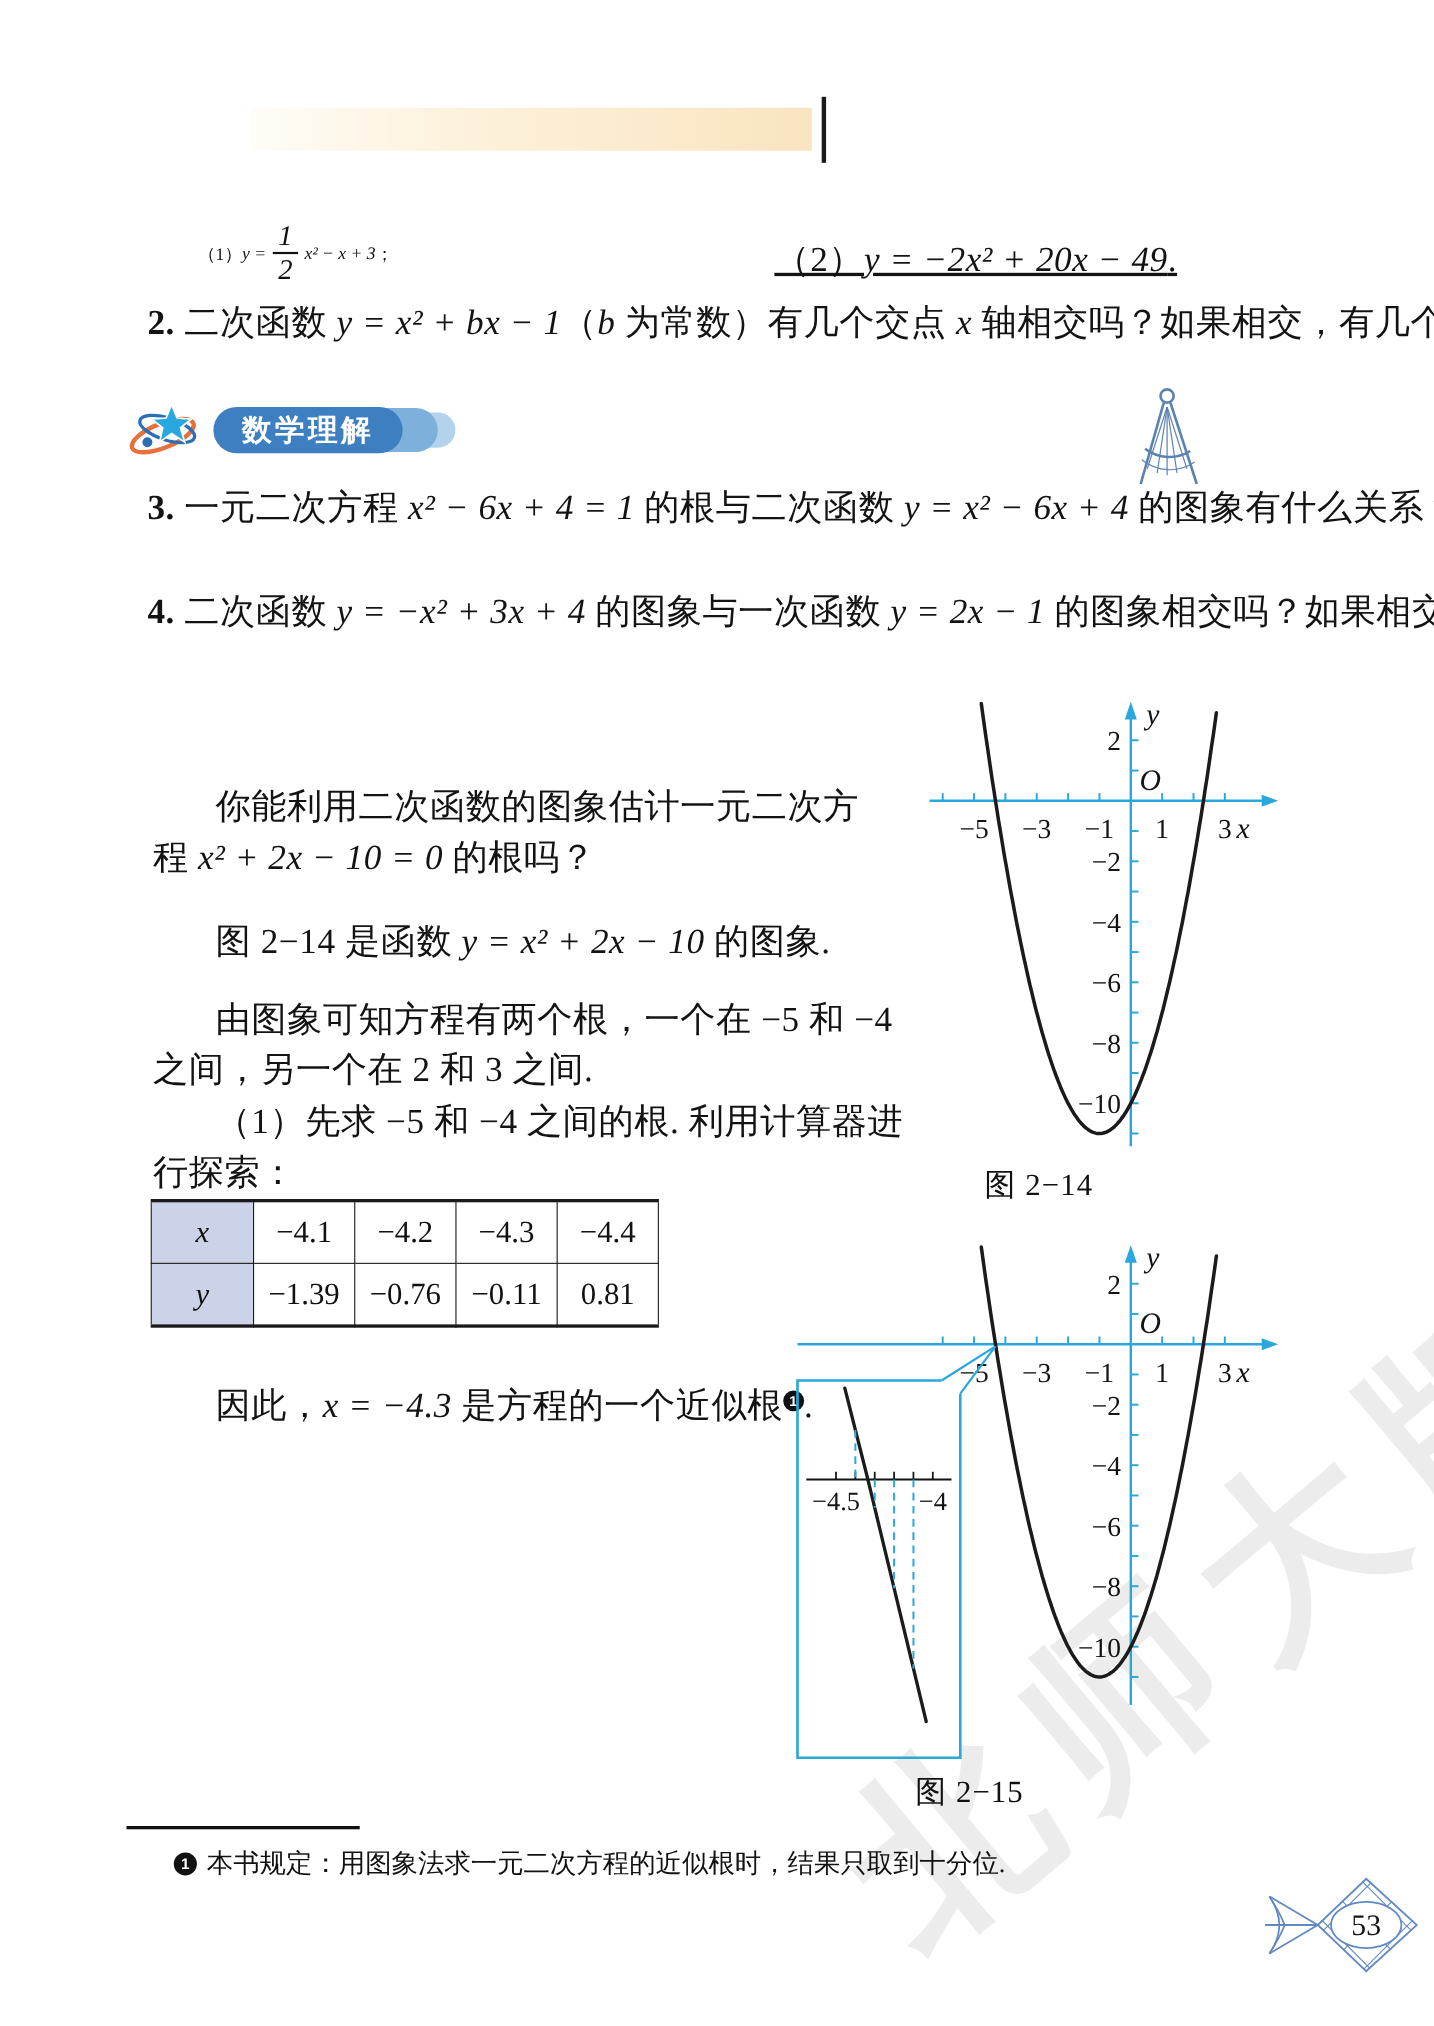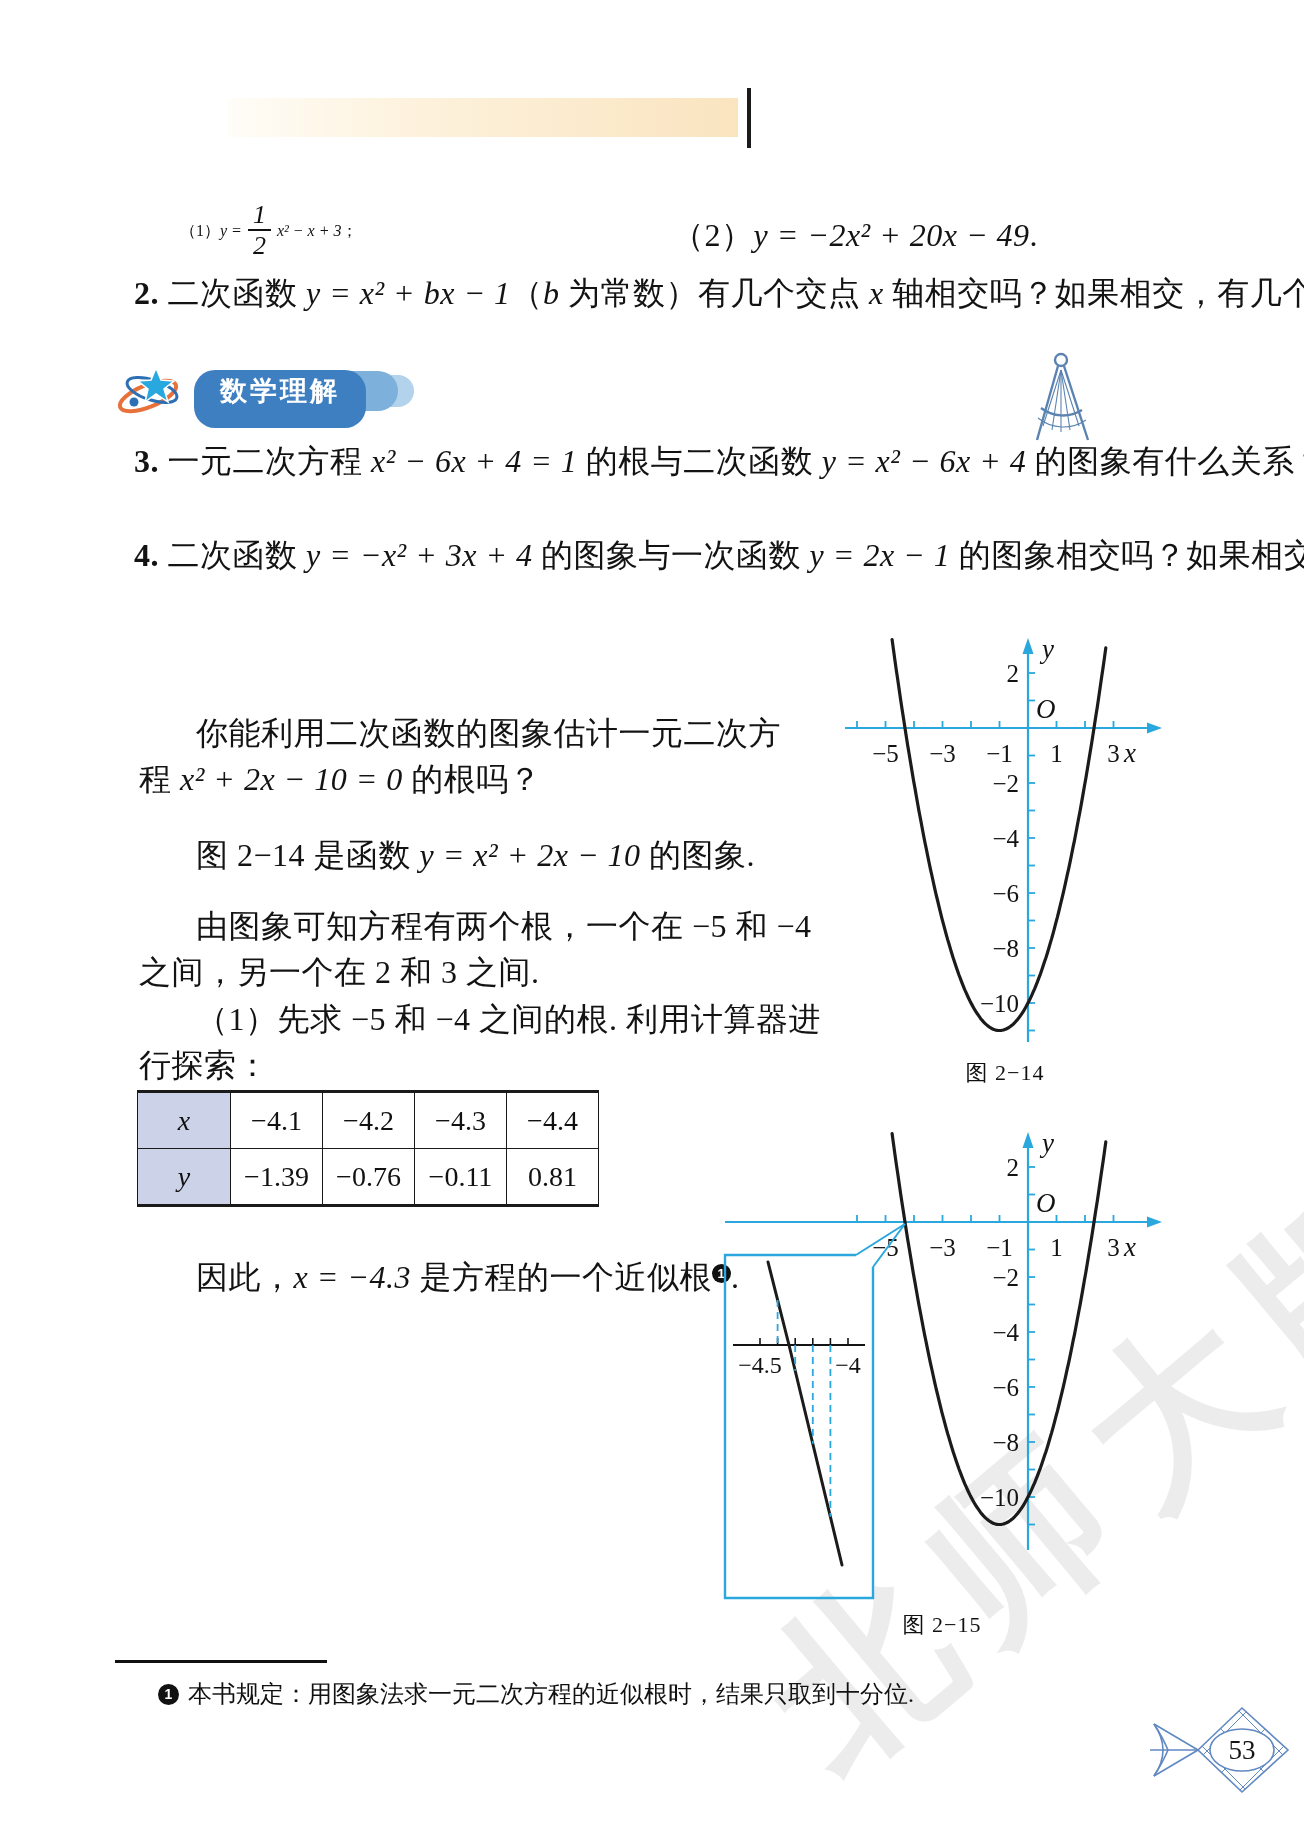--- a/index.html
+++ b/index.html
@@ -19,39 +19,39 @@
   
   .frac{display:inline-block;text-align:center;vertical-align:-18px;margin:0 6px;font-style:italic;}
   .frac .fnum{display:block;font-size:26px;line-height:28px;padding:0 5px;border-bottom:2.2px solid #111;}
   .frac .fden{display:block;font-size:26px;line-height:30px;}
   .eqrow{position:absolute;display:flex;align-items:center;height:78px;}
   
   .badge{position:absolute;left:112px;top:360px;height:62px;display:flex;align-items:center;}
   .pill-wrap{position:relative;height:42px;margin-left:6px;}
   .pill-tab2{position:absolute;left:148px;top:5px;width:72px;height:32px;border-radius:16px;background:#b3d2ec;}
   .pill-tab1{position:absolute;left:132px;top:1px;width:72px;height:40px;border-radius:20px;background:#7db0da;}
-  .pill{position:absolute;left:0;top:0;height:58px;padding:0 26px;border-radius:21px;background:#3d7fc1;
+  .pill{position:absolute;left:0;top:0;height:42px;padding:0 26px;border-radius:21px;background:#3d7fc1;
         color:#fff;font-family:"Liberation Sans","DejaVu Sans",sans-serif;font-weight:bold;font-size:27px;
         line-height:42px;letter-spacing:3px;}
   
   .dtable{position:absolute;left:137px;top:1090px;border-collapse:collapse;
           border-top:3.5px solid #1a1a1a;border-bottom:3.5px solid #1a1a1a;}
   .dtable td,.dtable th{border:1.8px solid #1a1a1a;text-align:center;vertical-align:middle;
           font-size:28px;font-weight:normal;height:53px;}
   .dtable .c0{width:90px;background:#ccd3e9;font-style:italic;}
   .dtable .cv{width:89px;}
   
   .fnref{display:inline-block;width:21px;height:21px;border-radius:50%;background:#111;color:#fff;
          font-size:14px;line-height:21px;text-align:center;font-weight:bold;
          font-family:"Liberation Sans","DejaVu Sans",sans-serif;}
   .supref{vertical-align:10px;width:19px;height:19px;line-height:19px;font-size:13px;}
   .fn-rule{position:absolute;left:115px;top:1660px;width:212px;height:3px;background:#111;}
   .footnote{position:absolute;left:158px;top:1678px;font-size:24px;white-space:nowrap;
             display:flex;align-items:center;gap:9px;}
-  .caption{position:absolute;width:220px;text-align:center;font-size:22px;letter-spacing:1px;}
+  .caption{position:absolute;width:220px;font-size:28px;letter-spacing:1px;}
   .watermark{position:absolute;left:720px;top:1640px;font-size:175px;font-weight:bold;
              letter-spacing:30px;white-space:nowrap;color:rgba(105,105,118,0.13);
              transform:rotate(-40deg);transform-origin:0 0;font-family:"Liberation Sans",sans-serif;}
   svg text{font-family:"Liberation Serif","DejaVu Serif",serif;}
 </style>
 </head>
 <body>
 
 <div id="page">
 
@@ -66,21 +66,21 @@
   <div class="eqrow" style="left:180px;top:192px;">
     <span>（1）</span>
       <span class="math">y = </span>
       <span class="frac">
         <span class="fnum">1</span>
         <span class="fden">2</span>
       </span>
       <span class="math">x² − x + 3</span>
       <span>；</span>
   </div>
-  <div class="line" style="left:672px;top:214px;">
+  <div class="line" style="left:704px;top:214px;text-decoration:underline;">
     <span>（2）</span><span class="math">y = −2x² + 20x − 49</span><span>.</span>
   </div>
 
   <div class="line" style="left:134px;top:272px;">
     <span class="bold">2.</span>
     <span>二次函数 </span><span class="math">y = x² + bx − 1</span><span>（</span><span class="math">b</span><span> 为常数）有几个交点 </span><span class="math">x</span><span> 轴相交吗？如果相交，有几个交点？</span>
   </div>
 
   <div class="badge">
     <svg width="76" height="62" viewBox="0 0 76 62" xmlns="http://www.w3.org/2000/svg">

